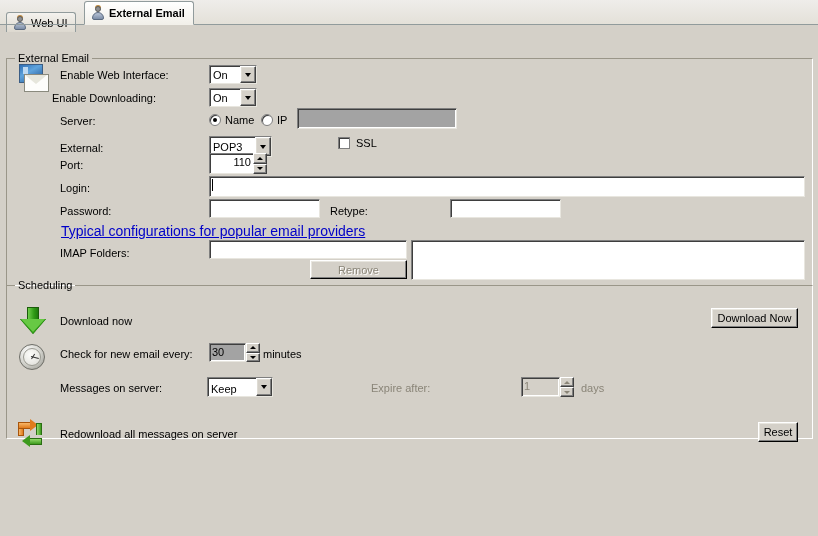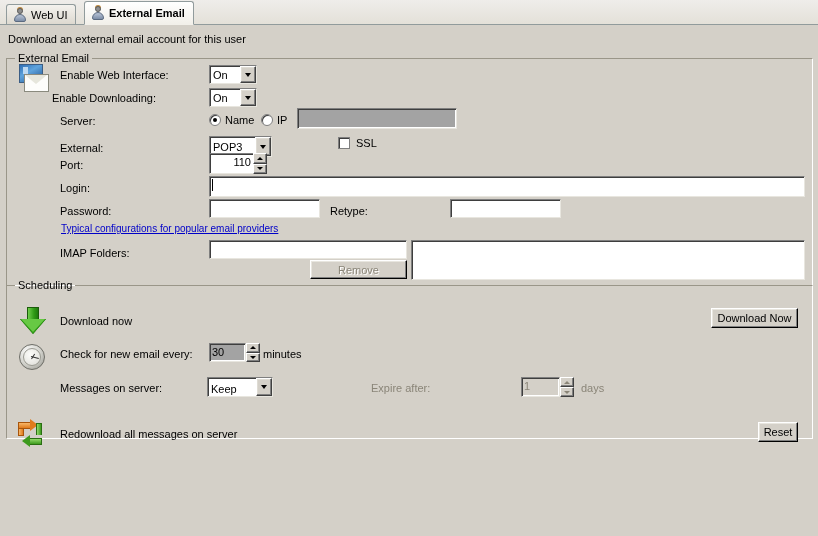--- a/index.html
+++ b/index.html
@@ -15,21 +15,21 @@
   
   .tabstrip{position:absolute;left:0;top:0;width:818px;height:25px;
     background:linear-gradient(#efedea,#e3e0d8);}
   .tabstrip:after{content:"";position:absolute;left:0;right:0;bottom:0;height:1px;background:#919b9c;}
   .tab{position:absolute;top:3px;height:21px;box-sizing:border-box;
     display:flex;align-items:center;gap:4px;padding:0 8px 0 6px;
     border:1px solid #919b9c;border-bottom:none;
     border-radius:3px 3px 0 0;
     background:linear-gradient(#fbfaf8,#e6e2da);
     font-size:11px;cursor:default;}
-  .tab.inactive{top:4px;height:20px;background:linear-gradient(#f4f2ee,#ddd9d0);color:#000;}
+  .tab.inactive{top:12px;height:20px;background:linear-gradient(#f4f2ee,#ddd9d0);color:#000;}
   .tab.active{top:1px;height:24px;background:linear-gradient(#ffffff,#f2f0ea);
     border-bottom:1px solid #f2f0ea;font-weight:bold;z-index:3;}
   .tab#tab0{left:6px;}
   .tab#tab1{left:84px;}
 
   
   .person{width:14px;height:14px;position:relative;flex:0 0 14px;}
   .person .head{position:absolute;left:4px;top:0px;width:6px;height:6px;border-radius:50%;
     background:#8f8f8f;border:1px solid #5b5b5b;box-sizing:border-box;}
   .person .body{position:absolute;left:1px;top:6px;width:12px;height:8px;border-radius:6px 6px 2px 2px;
@@ -93,21 +93,21 @@
   .radio{position:absolute;width:12px;height:12px;border-radius:50%;box-sizing:border-box;
     background:#fff;border:1px solid #7f7f7f;
     box-shadow:inset 1px 1px 0 #3e3e3e, inset -1px -1px 0 #ffffff;}
   .radio .dot{position:absolute;left:3px;top:3px;width:4px;height:4px;border-radius:50%;background:#000;}
 
   
   .chk{position:absolute;width:12px;height:12px;box-sizing:border-box;background:#fff;
     border:1px solid #7f7f7f;
     box-shadow:inset 1px 1px 0 #3e3e3e, inset -1px -1px 0 #ffffff;}
 
-  a.link{position:absolute;font-size:10px;color:#0000c8;text-decoration:underline;cursor:default;}
+  a.link{position:absolute;font-size:14px;color:#0000c8;text-decoration:underline;cursor:default;}
 
   
   .mailicon{position:absolute;width:34px;height:30px;}
   .mailicon .mon{position:absolute;left:2px;top:0;width:24px;height:19px;box-sizing:border-box;
     border:1px solid #3b5d85;background:linear-gradient(150deg,#2f6fb5 0%,#5fa4dd 40%,#1d4f8c 100%);}
   .mailicon .monin{position:absolute;left:3px;top:2px;width:5px;height:7px;background:#bcd9f2;}
   .mailicon .env{position:absolute;left:7px;top:10px;width:25px;height:18px;box-sizing:border-box;
     background:#fdfdfb;border:1px solid #8a8a7e;}
   .mailicon .env:before{content:"";position:absolute;left:0;top:0;width:0;height:0;
     border-left:11.5px solid transparent;border-right:11.5px solid transparent;border-top:9px solid #e6e6dc;}
@@ -168,21 +168,20 @@
     <div class="tab active" id="tab1">
       <span class="person">
         <span class="hair"></span>
           <span class="head"></span>
           <span class="body"></span>
       </span>
       <span>External Email</span>
     </div>
   </div>
 
-  <div class="subtitle">Download an external email account for this user</div>
 
   <fieldset class="grp" id="grpExternal">
     <legend>External Email</legend>
   </fieldset>
 
   <div class="mailicon" style="left:17px;top:64px;">
     <span class="mon">
         <span class="monin"></span>
       </span>
     <span class="env"></span>

